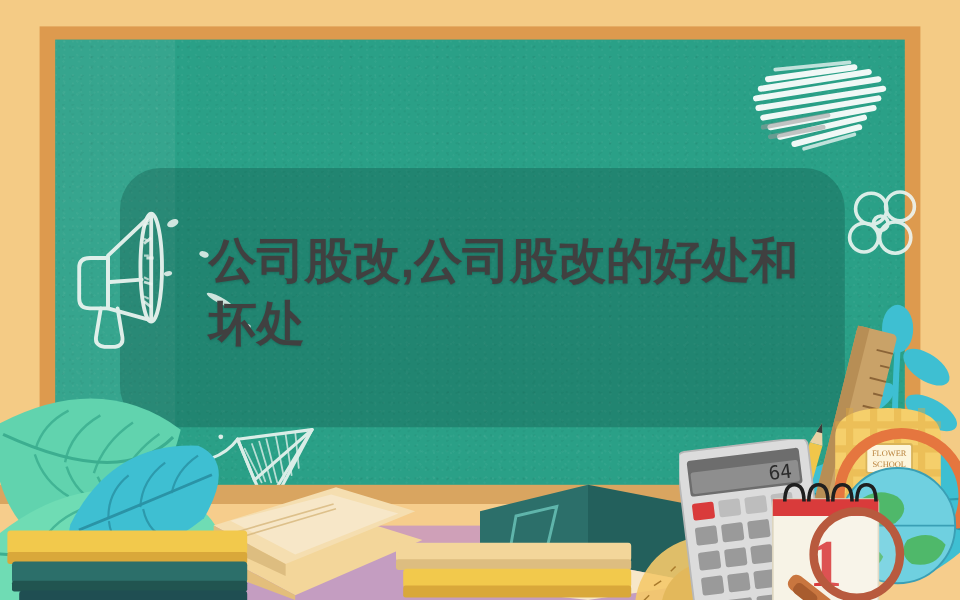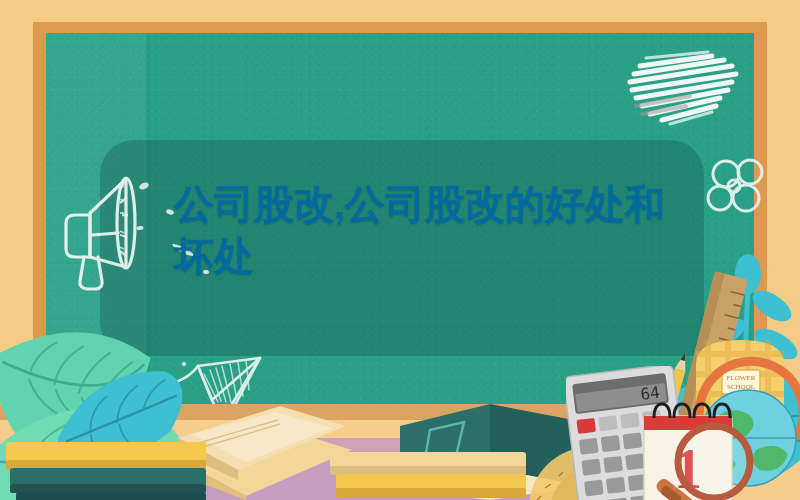--- a/index.html
+++ b/index.html
@@ -49,23 +49,23 @@
     left:100px;top:140px;
     width:604px;height:216px;
     background:rgba(12,72,62,.30);
     border-radius:34px 34px 0 34px;
     pointer-events:none;
   }
 
   
   .headline{
     position:absolute;
-    left:174px;top:178px;
+    left:174px;top:192px;
     width:500px;
-    color:#0369a1;
+    color:#404040;
     font-size:40px;
     font-weight:bold;
     line-height:52px;
     letter-spacing:0px;
     text-shadow:0 1px 2px rgba(0,0,0,.18);
     white-space:pre-wrap;
   }
 
   
   .doodle{position:absolute;pointer-events:none;}

